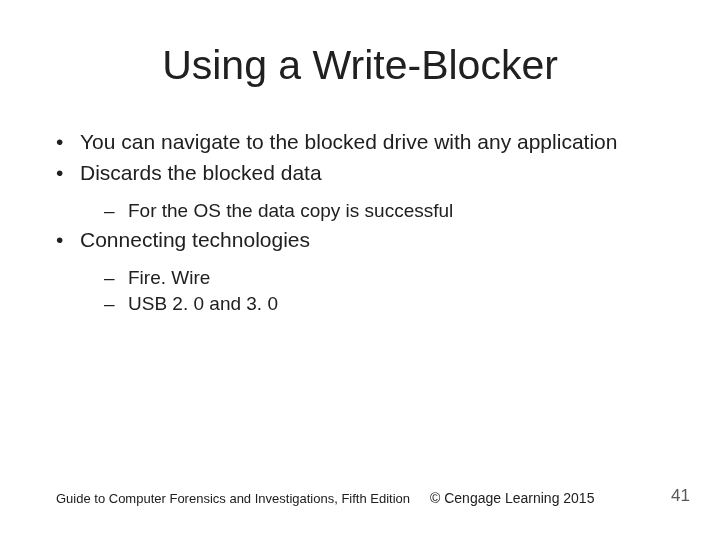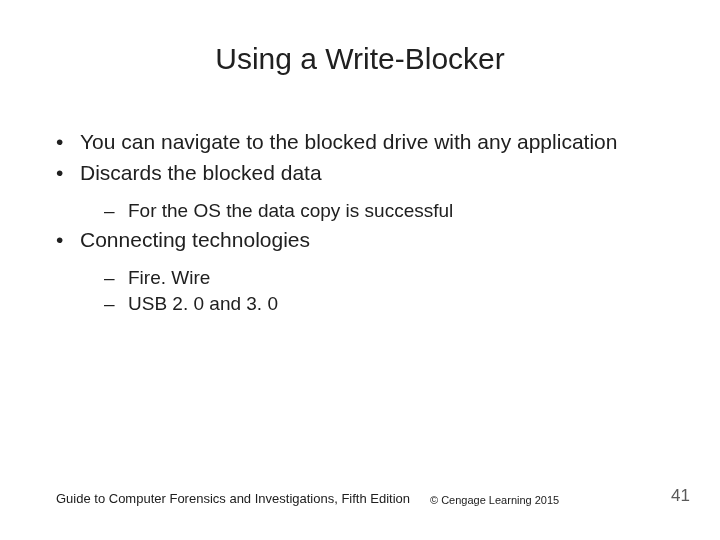--- a/index.html
+++ b/index.html
@@ -18,21 +18,21 @@
     height: 540px;
     position: relative;
     box-sizing: border-box;
   }
   .title {
     position: absolute;
     top: 42px;
     left: 0;
     width: 720px;
     text-align: center;
-    font-size: 30px;
+    font-size: 41px;
     color: #202020;
   }
   .body {
     position: absolute;
     top: 129px;
     left: 56px;
     width: 620px;
     font-size: 21px;
     line-height: 1.28;
     color: #202020;
@@ -75,21 +75,21 @@
     position: absolute;
     left: 56px;
     bottom: 34px;
     font-size: 13px;
     color: #202020;
   }
   .footer-center {
     position: absolute;
     left: 430px;
     bottom: 34px;
-    font-size: 11px;
+    font-size: 14px;
     color: #202020;
   }
   .footer-right {
     position: absolute;
     right: 30px;
     bottom: 34px;
     font-size: 17px;
     color: #595959;
   }
 </style>

